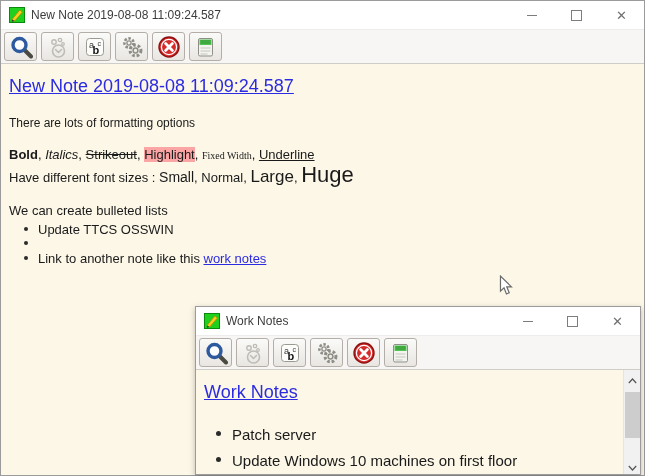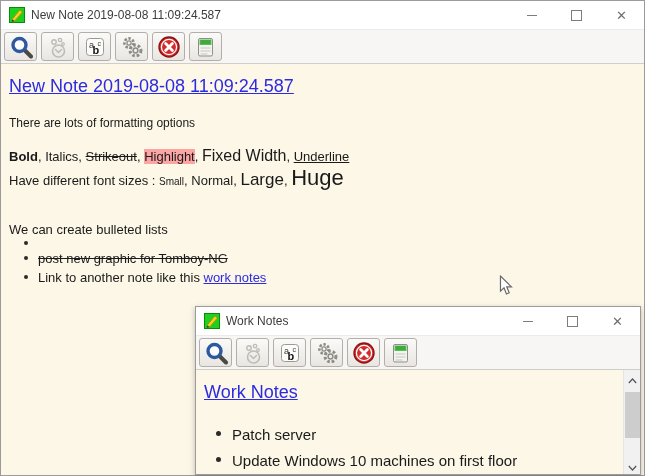--- a/index.html
+++ b/index.html
@@ -41,31 +41,31 @@
     flex:1 1 auto;background:#FCF7E7;position:relative;overflow:hidden;
     padding:0 8px;box-sizing:border-box;color:#1a1a1a;
   }
   .note-heading{
     display:inline-block;margin-top:12px;font-size:18px;color:#2B2BE1;
     text-decoration:underline;cursor:text;
   }
   .para{font-size:12px;margin-top:19px;}
   .fmt-line{font-size:13px;margin-top:17px;}
   .fmt-bold{font-weight:bold;}
-  .fmt-italic{}
+  .fmt-italic{font-style:italic;}
   .fmt-strike{text-decoration:line-through;}
   .fmt-highlight{background:#fca5a5;}
-  .fmt-fixed{font-family:Liberation Sans, sans-serif;font-size:16px;}
+  .fmt-fixed{font-family:Liberation Serif, serif;font-size:10px;}
   .fmt-underline{text-decoration:underline;}
   .sizes-line{font-size:13px;display:flex;align-items:baseline;white-space:pre;}
-  .sz-small{font-size:10px;text-align:center;}
+  .sz-small{font-size:14px;text-align:center;}
   .sz-normal{font-size:13px;}
   .sz-large{font-size:17px;}
   .sz-huge{font-size:22px;}
-  .list-block{margin-top:31px;font-size:13px;}
+  .list-block{margin-top:15px;font-size:13px;}
   .bullet-row{display:flex;align-items:baseline;margin-top:4px;}
   .bullet-dot{flex:0 0 4px;width:4px;height:4px;border-radius:50%;background:#2b2b2b;margin:0 10px 2px 15px;align-self:center;}
   .note-link{color:#2B2BE1;text-decoration:underline;cursor:pointer;}
   
   .work-content{padding-right:22px;}
   .work-bullets{margin-top:23px;font-size:15px;}
   .work-bullets .bullet-row{margin-top:9px;}
   .work-bullets .bullet-dot{width:5px;height:5px;flex-basis:5px;margin:0 11px 2px 12px;}
   
   .vscroll{
@@ -179,24 +179,24 @@
     </div>
 
     <div class="sizes-line">
       <span>Have different font sizes : </span><span class="sz-small">Small</span><span>, </span><span class="sz-normal">Normal</span><span>, </span><span class="sz-large">Large</span><span>, </span><span class="sz-huge">Huge</span>
     </div>
 
     <div class="list-block">
       <div>We can create bulleted lists</div>
       <div class="bullet-row">
         <span class="bullet-dot"></span>
-      </div>
-      <div class="bullet-row">
-        <span class="bullet-dot"></span>
-        <span class="fmt-strike">post new graphic for Tomboy-NG</span>
+        <span>Update TTCS OSSWIN</span>
+      </div>
+      <div class="bullet-row">
+        <span class="bullet-dot"></span>
       </div>
       <div class="bullet-row">
         <span class="bullet-dot"></span>
         <span><span>Link to another note like this </span><span class="note-link">work notes</span></span>
       </div>
     </div>
   </div>
 </div>
 
 <div id="cursor">

